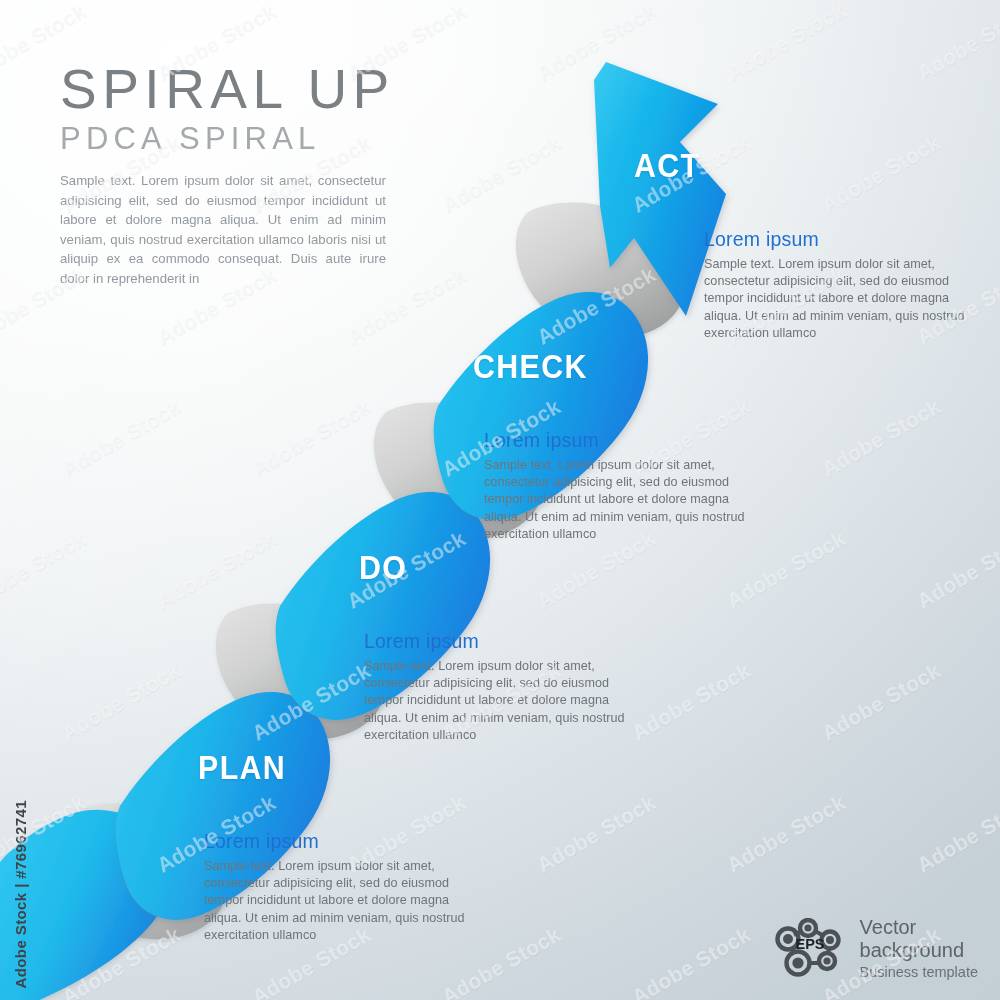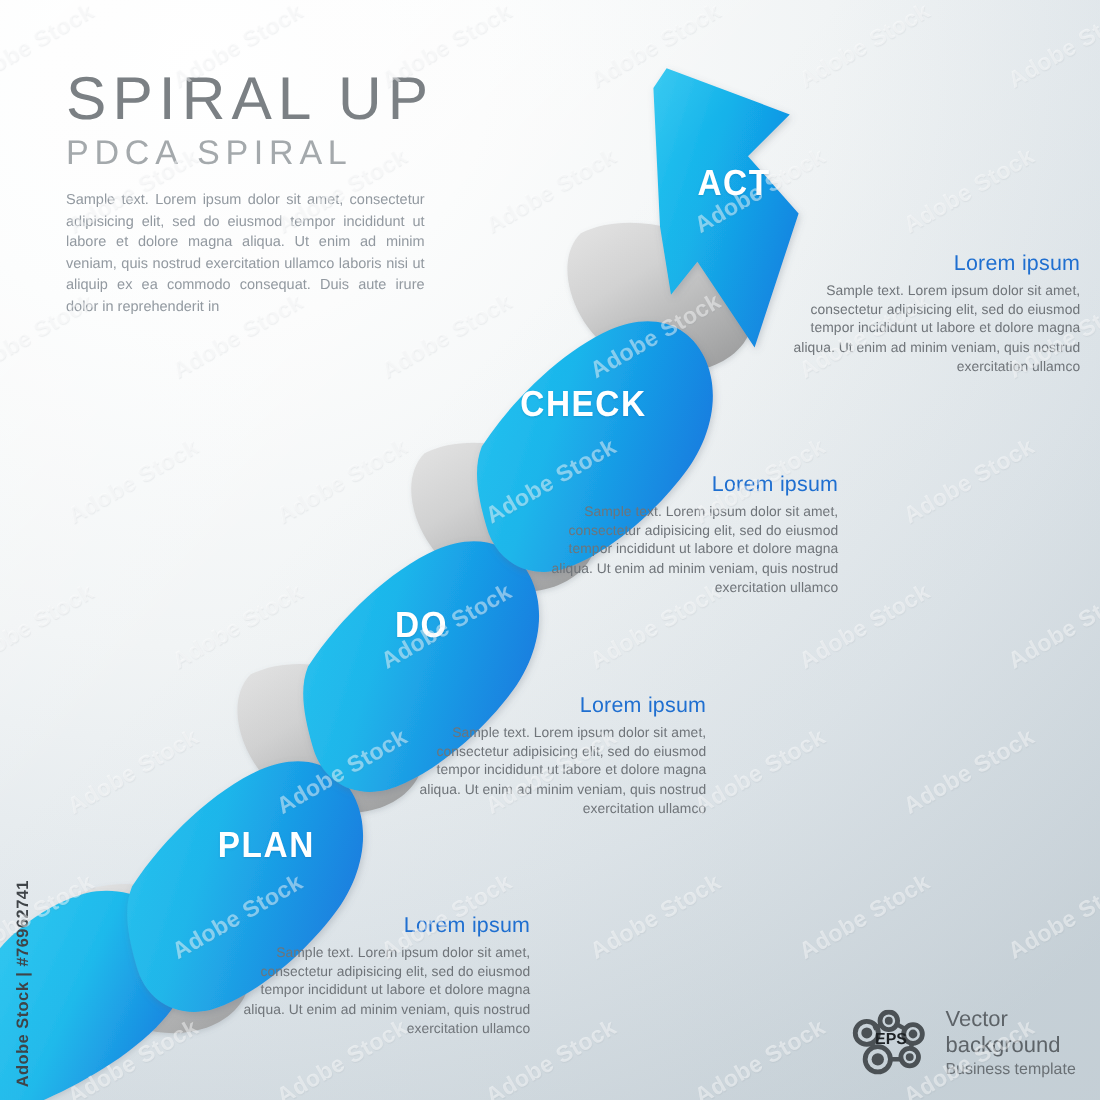--- a/index.html
+++ b/index.html
@@ -41,21 +41,21 @@
     font-family:"Liberation Sans Narrow","Liberation Sans",sans-serif;
     letter-spacing:1.5px;z-index:5;text-shadow:0 1px 2px rgba(0,60,110,.18);
     transform:scaleX(.92);transform-origin:left center;white-space:nowrap;
   }
   #label-act   {left:634px;top:147px;font-size:33px;}
   #label-check {left:473px;top:348px;font-size:33px;}
   #label-do    {left:359px;top:549px;font-size:33px;}
   #label-plan  {left:198px;top:749px;font-size:33px;}
 
   
-  .block{position:absolute;text-align:right;z-index:5;}
+  .block{position:absolute;z-index:5;}
   .block h3{
     margin:0 0 5px 0;font-size:19.5px;font-weight:400;color:#1f6fd0;
     letter-spacing:.2px;line-height:24px;
   }
   .block p{
     margin:0;font-size:12.6px;line-height:17.2px;color:#6f7479;letter-spacing:.05px;
   }
   #block-act   {right:18px;top:227px;width:278px;}
   #block-check {right:238px;top:428px;width:278px;}
   #block-do    {right:358px;top:629px;width:278px;}

